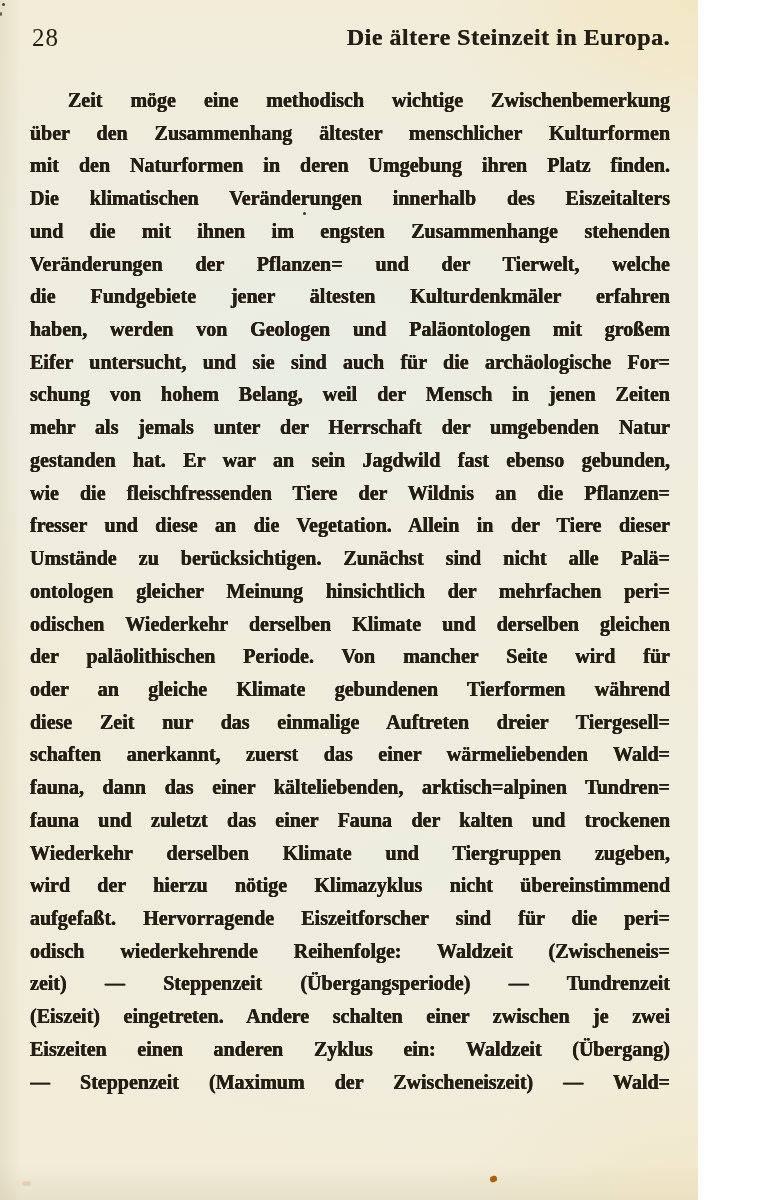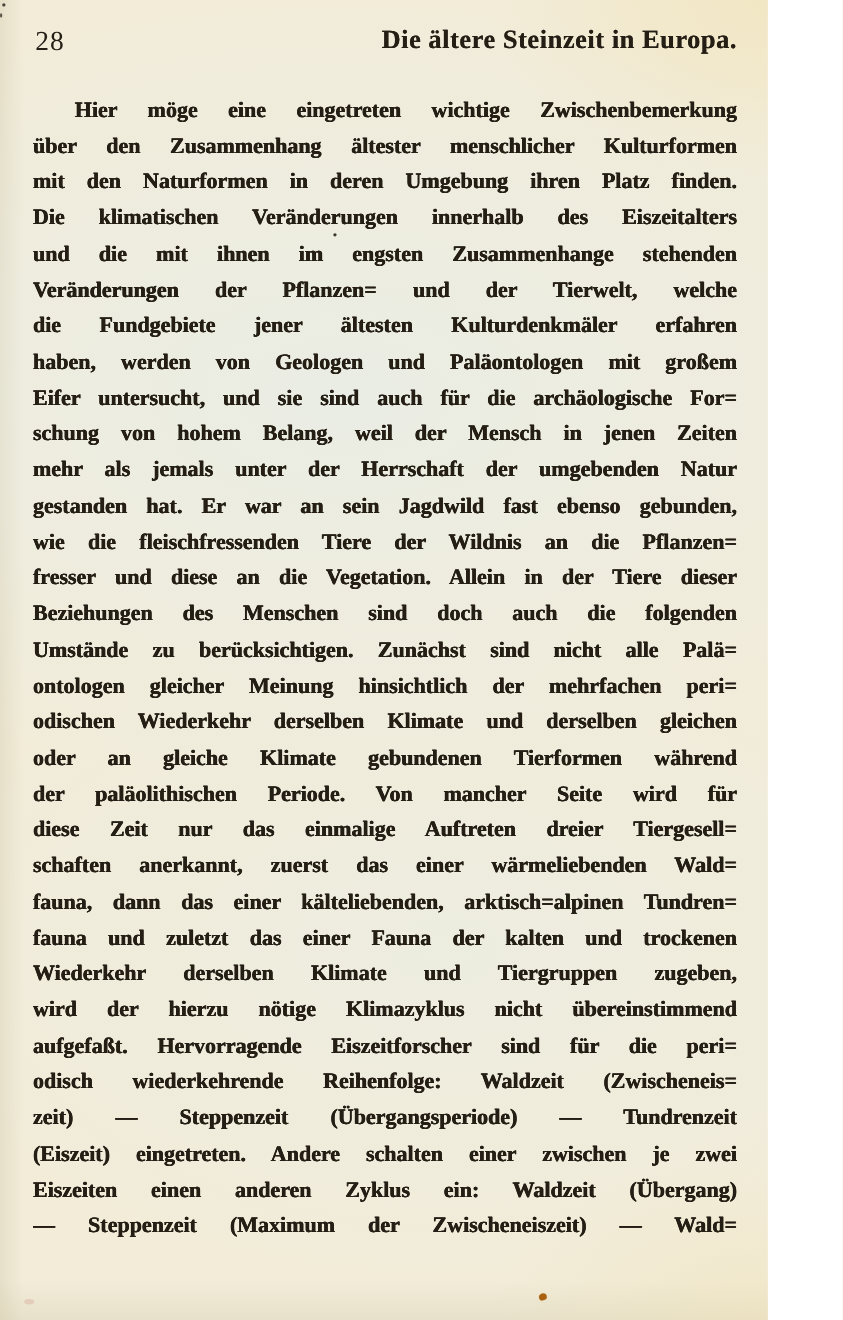--- a/index.html
+++ b/index.html
@@ -90,40 +90,39 @@
 <body>
 
 <div class="page">
 
   <header class="pagehead">
     <span class="pagenum">28</span>
     <span class="runtitle">Die ältere Steinzeit in Europa.</span>
   </header>
 
   <main class="bodytext">
-      <div class="line indent">Hier möge eine eingetreten wichtige Zwischenbemerkung</div>
+      <div class="line indent">Zeit möge eine methodisch wichtige Zwischenbemerkung</div>
       <div class="line">über den Zusammenhang ältester menschlicher Kulturformen</div>
       <div class="line">mit den Naturformen in deren Umgebung ihren Platz finden.</div>
       <div class="line">Die klimatischen Veränderungen innerhalb des Eiszeitalters</div>
       <div class="line">und die mit ihnen im engsten Zusammenhange stehenden</div>
       <div class="line">Veränderungen der Pflanzen= und der Tierwelt, welche</div>
       <div class="line">die Fundgebiete jener ältesten Kulturdenkmäler erfahren</div>
       <div class="line">haben, werden von Geologen und Paläontologen mit großem</div>
       <div class="line">Eifer untersucht, und sie sind auch für die archäologische For=</div>
       <div class="line">schung von hohem Belang, weil der Mensch in jenen Zeiten</div>
       <div class="line">mehr als jemals unter der Herrschaft der umgebenden Natur</div>
       <div class="line">gestanden hat. Er war an sein Jagdwild fast ebenso gebunden,</div>
       <div class="line">wie die fleischfressenden Tiere der Wildnis an die Pflanzen=</div>
       <div class="line">fresser und diese an die Vegetation. Allein in der Tiere dieser</div>
-      <div class="line">Beziehungen des Menschen sind doch auch die folgenden</div>
       <div class="line">Umstände zu berücksichtigen. Zunächst sind nicht alle Palä=</div>
       <div class="line">ontologen gleicher Meinung hinsichtlich der mehrfachen peri=</div>
       <div class="line">odischen Wiederkehr derselben Klimate und derselben gleichen</div>
+      <div class="line">der paläolithischen Periode. Von mancher Seite wird für</div>
       <div class="line">oder an gleiche Klimate gebundenen Tierformen während</div>
-      <div class="line">der paläolithischen Periode. Von mancher Seite wird für</div>
       <div class="line">diese Zeit nur das einmalige Auftreten dreier Tiergesell=</div>
       <div class="line">schaften anerkannt, zuerst das einer wärmeliebenden Wald=</div>
       <div class="line">fauna, dann das einer kälteliebenden, arktisch=alpinen Tundren=</div>
       <div class="line">fauna und zuletzt das einer Fauna der kalten und trockenen</div>
       <div class="line">Wiederkehr derselben Klimate und Tiergruppen zugeben,</div>
       <div class="line">wird der hierzu nötige Klimazyklus nicht übereinstimmend</div>
       <div class="line">aufgefaßt. Hervorragende Eiszeitforscher sind für die peri=</div>
       <div class="line">odisch wiederkehrende Reihenfolge: Waldzeit (Zwischeneis=</div>
       <div class="line">zeit) — Steppenzeit (Übergangsperiode) — Tundrenzeit</div>
       <div class="line">(Eiszeit) eingetreten. Andere schalten einer zwischen je zwei</div>

